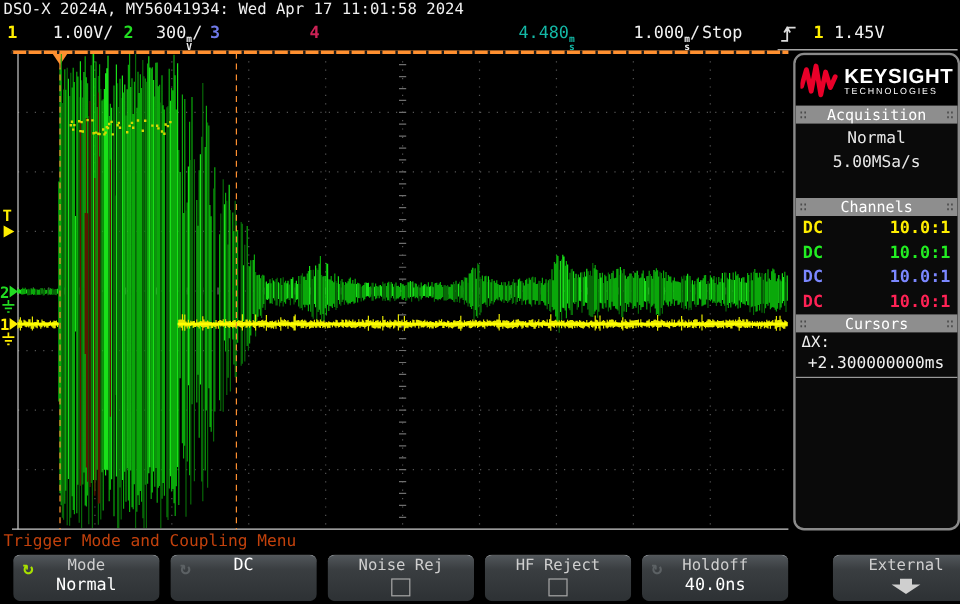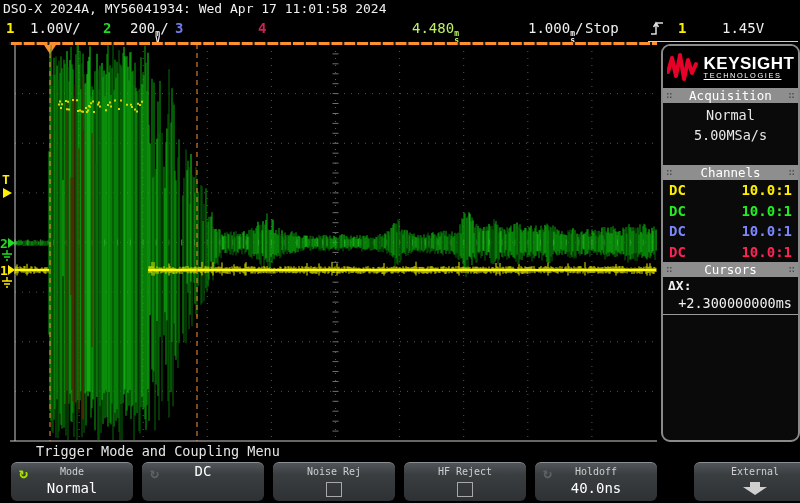--- a/index.html
+++ b/index.html
@@ -13,76 +13,76 @@
   #trigline{position:absolute;left:648px;top:41px;width:150px;height:1px;background:#cfcfcf;}
   
   #plotwrap{position:absolute;left:0;top:0;width:660px;height:445px;}
   .xcursor{position:absolute;top:44px;height:397px;width:3px;}
   
   #sidebar{position:absolute;left:661px;top:44px;width:135px;height:394px;
            border:2px solid #8a8a8a;border-radius:9px;background:#0a0a0a;overflow:hidden;}
   #logo{height:42px;display:flex;align-items:center;justify-content:center;gap:5px;background:#000;}
   #logo .brandtxt{line-height:1;}
   #logo .brandname{font-family:"Liberation Sans",sans-serif;font-weight:bold;font-size:17px;letter-spacing:.5px;color:#fff;}
-  #logo .brandsub{font-family:"Liberation Sans",sans-serif;font-size:7.4px;letter-spacing:1.6px;color:#fff;text-decoration:underline;}
+  #logo .brandsub{font-family:"Liberation Sans",sans-serif;font-size:7.4px;letter-spacing:1.6px;color:#fff;}
   .sechead{height:15px;background:#8e8e8e;color:#fff;display:flex;align-items:center;
            justify-content:space-between;font-size:12.5px;padding:0 3px;}
   .sechead .grip{color:#4a4a4a;font-size:11px;line-height:1;}
   .acqline{text-align:center;font-size:13.5px;color:#e8e8e8;padding-top:4px;}
   #acqblock{padding-bottom:22px;}
   .chrow{display:flex;justify-content:space-between;padding:0 6px;height:20.5px;
          align-items:center;font-size:14px;font-weight:bold;}
   .curentry{padding:1px 5px 0 5px;border-bottom:1px solid #9a9a9a;}
-  .curlabel{font-size:13px;color:#f0f0f0;font-weight:bold;}
-  .curvalue{font-size:13.5px;color:#f0f0f0;text-align:right;padding:2px 1px 3px 0;}
-  
-  #menutitle{position:absolute;left:3px;top:443px;font-size:13.5px;color:#e5e5e5;margin-left:33px;}
+  .curlabel{font-size:13px;color:#f0f0f0;}
+  .curvalue{font-size:13.5px;color:#f0f0f0;text-align:center;padding:2px 1px 3px 0;}
+  
+  #menutitle{position:absolute;left:3px;top:443px;font-size:13.5px;color:#c2410c;}
   .softkey{position:absolute;top:462px;width:122px;height:38px;border-radius:6px;
            background:linear-gradient(#51565a,#3a3e41 30%,#2d3134);
            border-top:1px solid #8a8f93;box-shadow:0 1px 0 #000;text-align:center;}
-  .sk-label{font-size:10px;color:#cfcfcf;line-height:17px;display:block;}
+  .sk-label{font-size:13px;color:#cfcfcf;line-height:17px;display:block;}
   .sk-value{font-size:14px;color:#fff;line-height:17px;display:block;}
   .sk-icon{position:absolute;left:8px;top:1px;font-size:15px;font-weight:bold;}
   .sk-icon.green{color:#a8e000;}
   .sk-icon.gray{color:#5c6164;}
   .sk-check{width:14px;height:13px;border:1px solid #a8a8a8;margin:2px auto 0 auto;background:transparent;}
   .sk-arrow{margin:2px auto 0 auto;width:30px;height:13px;}
 </style>
 </head>
 <body>
 
 <div id="screen">
 
   <div id="titlebar">DSO-X 2024A, MY56041934: Wed Apr 17 11:01:58 2024</div>
 
   <div class="toprow" style="left:6px;color:#ffee00;font-weight:bold"><span>1</span></div>
-  <div class="toprow" style="left:30px;color:#f0f0f0"><span>1.00V/</span></div>
+  <div class="toprow" style="left:44px;color:#f0f0f0"><span>1.00V/</span></div>
   <div class="toprow" style="left:103px;color:#22dd22;font-weight:bold"><span>2</span></div>
-  <div class="toprow" style="left:130px;color:#f0f0f0"><span>200</span><span class="stk">
+  <div class="toprow" style="left:130px;color:#f0f0f0"><span>300</span><span class="stk">
         <span>m</span>
         <span>V</span>
       </span><span>/</span></div>
   <div class="toprow" style="left:175px;color:#6f79e8;font-weight:bold"><span>3</span></div>
   <div class="toprow" style="left:258px;color:#cc2255;font-weight:bold"><span>4</span></div>
-  <div class="toprow" style="left:412px;color:#bef264"><span>4.480</span><span class="stk">
+  <div class="toprow" style="left:432px;color:#14b8a6"><span>4.480</span><span class="stk">
         <span>m</span>
         <span>s</span>
       </span></div>
   <div class="toprow" style="left:528px;color:#f0f0f0"><span>1.000</span><span class="stk">
         <span>m</span>
         <span>s</span>
       </span><span>/</span></div>
   <div class="toprow" style="left:585px;color:#f0f0f0"><span>Stop</span></div>
   <div class="toprow" style="left:650px">
     <svg width="15" height="18" viewBox="0 0 15 18">
         <path d="M1 14 H6 V3 H13 M3.5 7 L6 3 L8.5 7" stroke="#dddddd" stroke-width="1.5" fill="none"></path>
       </svg>
   </div>
   <div class="toprow" style="left:678px;color:#ffee00;font-weight:bold"><span>1</span></div>
-  <div class="toprow" style="left:722px;color:#f0f0f0"><span>1.45V</span></div>
+  <div class="toprow" style="left:695px;color:#f0f0f0"><span>1.45V</span></div>
   <div id="trigline"></div>
 
   <div id="plotwrap">
     <svg id="scope-svg" width="660" height="445">
         <line x1="79.1" y1="44" x2="79.1" y2="441" stroke="#545454" stroke-width="1" stroke-dasharray="1 6"></line>
         <line x1="143.2" y1="44" x2="143.2" y2="441" stroke="#545454" stroke-width="1" stroke-dasharray="1 6"></line>
         <line x1="207.29999999999998" y1="44" x2="207.29999999999998" y2="441" stroke="#545454" stroke-width="1" stroke-dasharray="1 6"></line>
         <line x1="271.4" y1="44" x2="271.4" y2="441" stroke="#545454" stroke-width="1" stroke-dasharray="1 6"></line>
         <line x1="335.5" y1="44" x2="335.5" y2="441" stroke="#545454" stroke-width="1" stroke-dasharray="1 6"></line>
         <line x1="399.59999999999997" y1="44" x2="399.59999999999997" y2="441" stroke="#545454" stroke-width="1" stroke-dasharray="1 6"></line>

